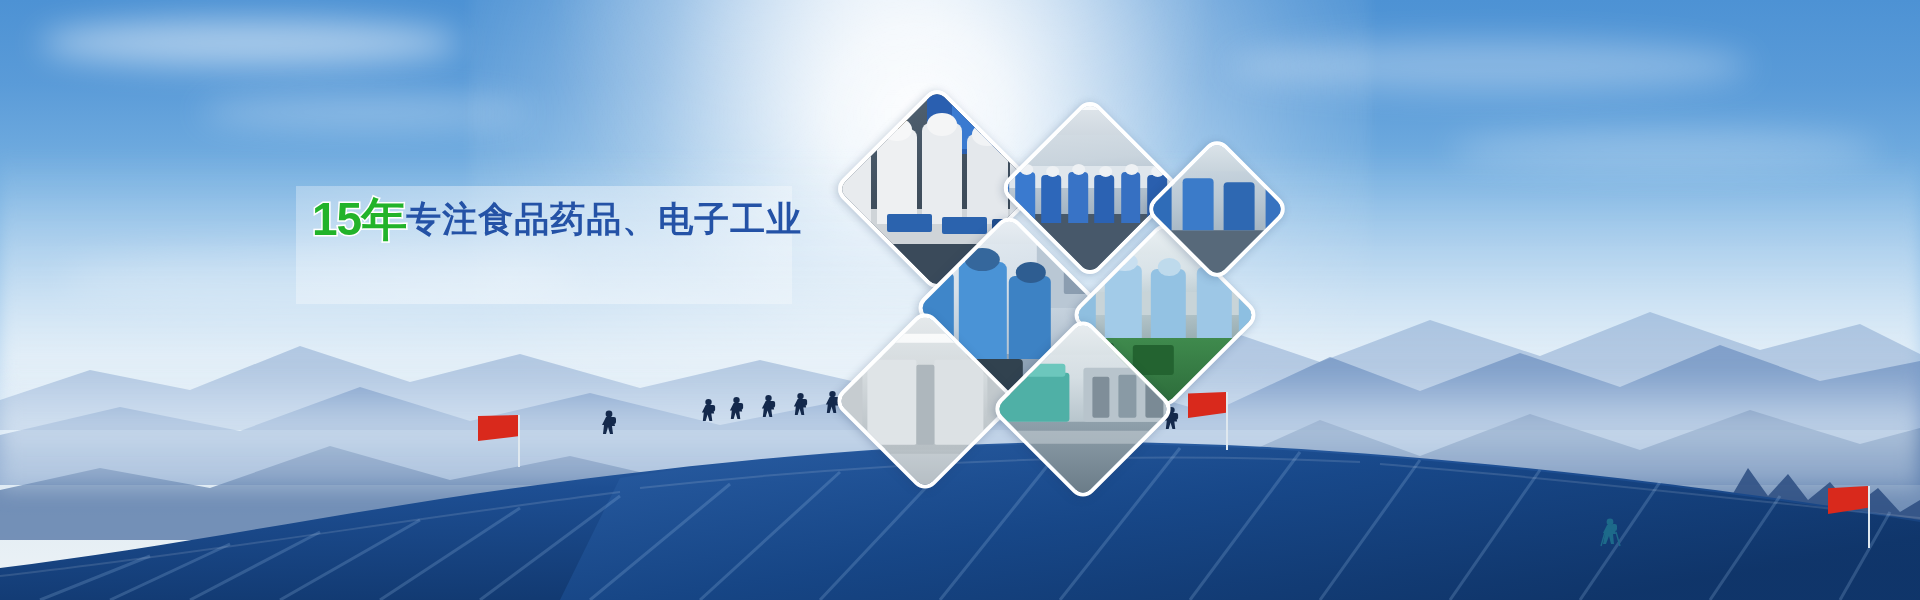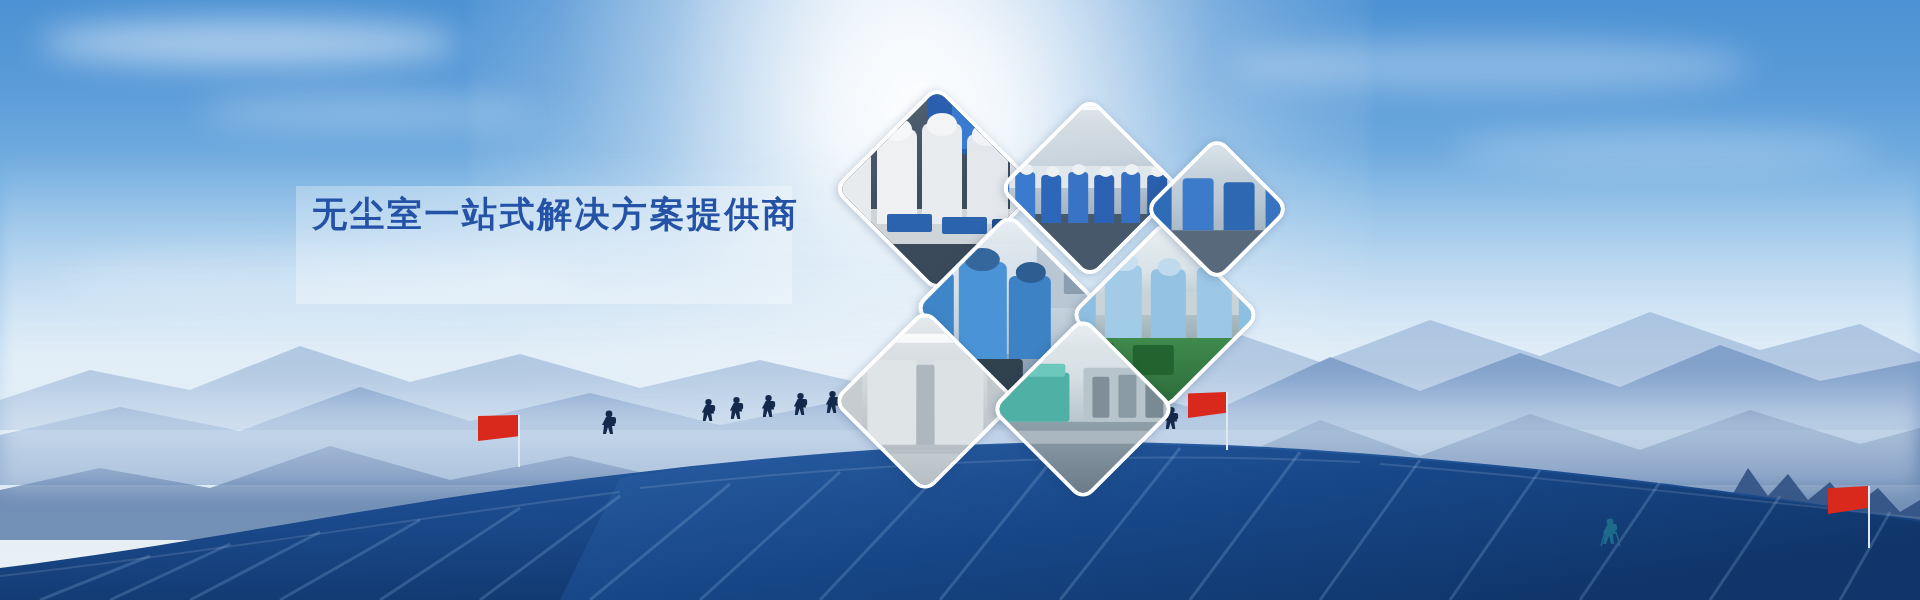--- a/index.html
+++ b/index.html
@@ -318,22 +318,22 @@
 
   <div class="flag" style="left:1828px;top:486px;width:42px;height:62px;">
     <div class="pole" style="height:62px;left:40px;"></div>
     <div class="cloth" style="left:0;top:0;width:40px;height:28px;background:#d9291c;
                 clip-path:polygon(0 8%,100% 0,100% 78%,0 100%);"></div>
   </div>
 
   <div class="textpanel"></div>
 
   <div class="headline">
-    <span class="line line2">
-      <span class="cn">无尘室一站式解决方案提供商</span>
+    <span class="line line1">
+      <span class="years">15年</span><span class="cn">专注食品药品、电子工业</span>
     </span>
   </div>
 
   <div class="collage">
 
     <div class="dia" style="left:18px;top:20px;width:140px;height:140px;">
       <div class="inner">
         <div class="photo" style="background:linear-gradient(160deg,#5d6f80 0%,#41505f 45%,#2c3845 100%);">
           <div class="pp" style="left:46%;top:2%;width:54%;height:34%;background:#2a5fb0;"></div>
           <div class="pp" style="left:56%;top:4%;width:10%;height:30%;background:#3a7ad0;"></div>

